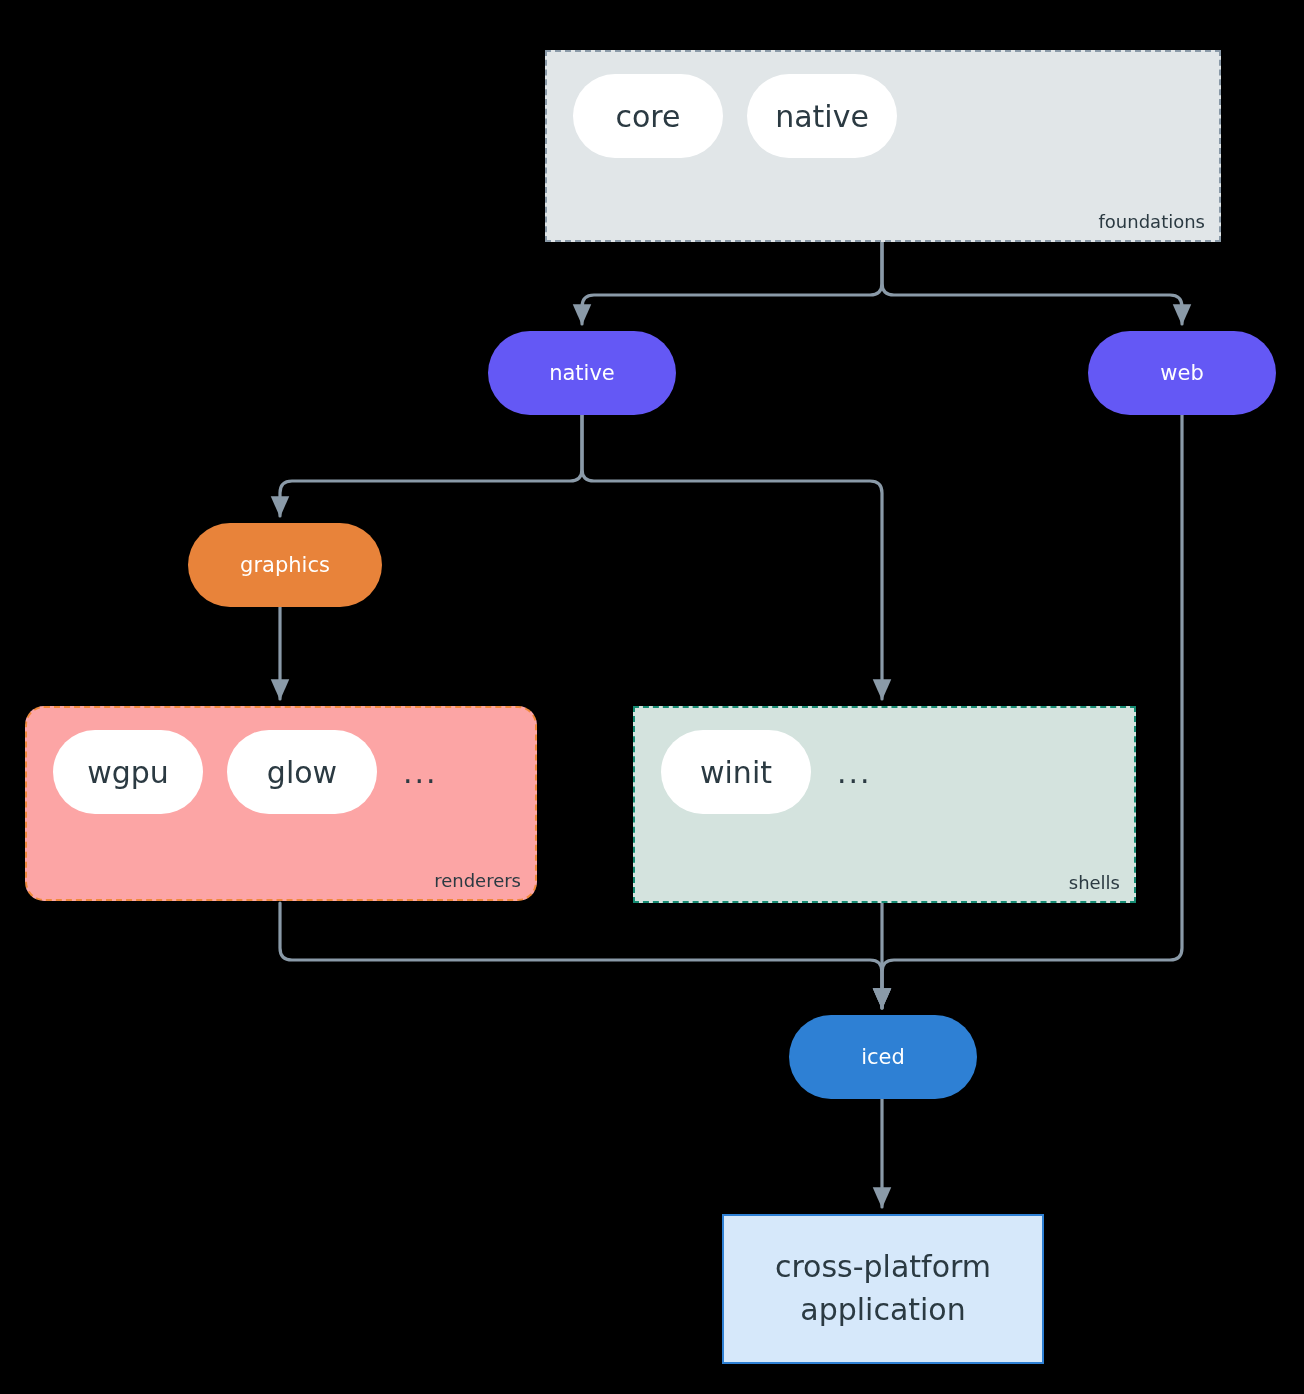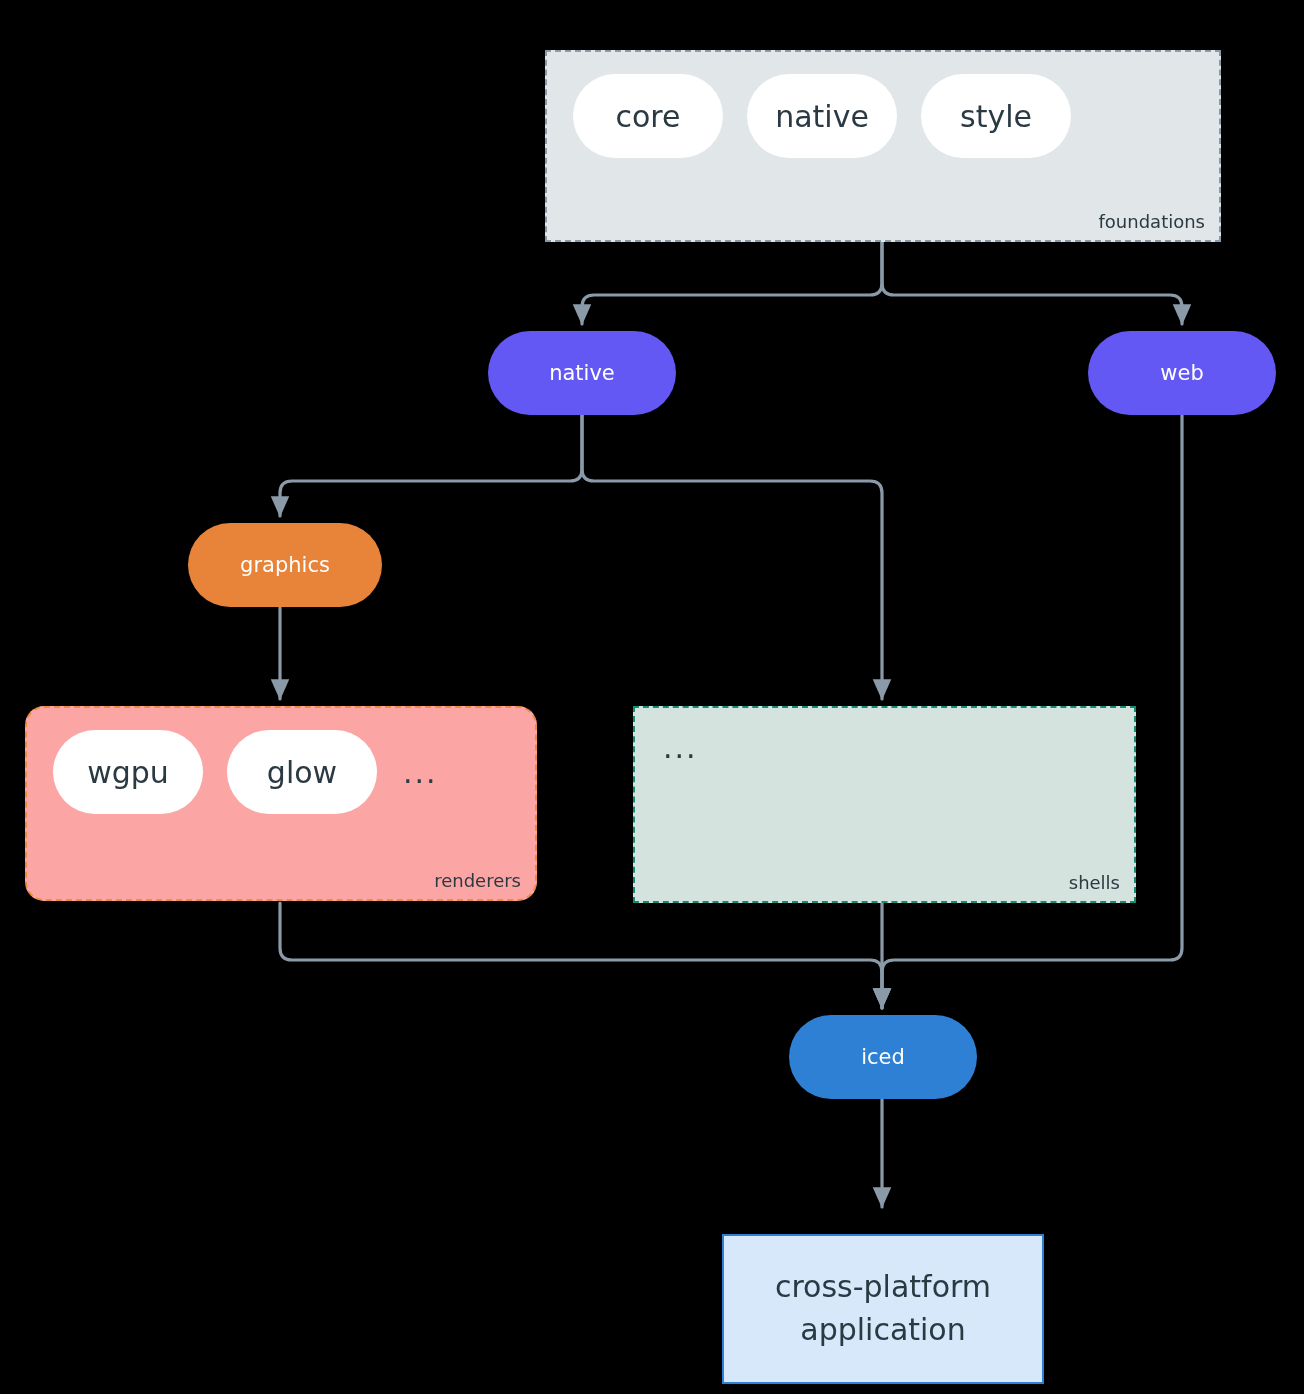--- a/index.html
+++ b/index.html
@@ -128,21 +128,20 @@
     background: #d6e8fa;
     border: 2px solid #2e80d4;
     display: flex;
     flex-direction: column;
     align-items: center;
     justify-content: center;
     color: #2b3a42;
     font-size: 30px;
     line-height: 1.42;
     text-align: center;
-    margin-top: 20px;
   }
 </style>
 </head>
 <body>
 
 <div id="canvas">
 
   <svg id="edges" viewBox="0 0 1304 1394">
     <defs>
       <marker id="arrow" markerWidth="9" markerHeight="9" refX="6.2" refY="3.2" orient="auto" markerUnits="strokeWidth">
@@ -169,41 +168,41 @@
       <path d="M1182,415 L1182,948 Q1182,960 1170,960 L894,960 Q882,960 882,972 L882,1008" marker-end="url(#arrow)"></path>
 
       <path d="M882,1099 L882,1207" marker-end="url(#arrow)"></path>
     </g>
   </svg>
 
   <div class="group-box" id="group-foundations">
     <div class="group-items">
       <div class="chip">core</div>
       <div class="chip">native</div>
-      <div class="chip">style</div>
     </div>
     <div class="group-label">foundations</div>
   </div>
 
   <div class="node" id="node-native">native</div>
   <div class="node" id="node-graphics">graphics</div>
 
   <div class="node" id="node-web">web</div>
 
   <div class="group-box" id="group-renderers">
     <div class="group-items">
       <div class="chip">wgpu</div>
       <div class="chip">glow</div>
       <div class="ellipsis">...</div>
     </div>
     <div class="group-label">renderers</div>
   </div>
 
   <div class="group-box" id="group-shells">
     <div class="group-items">
+      <div class="chip">winit</div>
       <div class="ellipsis">...</div>
     </div>
     <div class="group-label">shells</div>
   </div>
 
   <div class="node" id="node-iced">iced</div>
 
   <div id="node-app">
     <span>cross-platform</span>
     <span>application</span>

